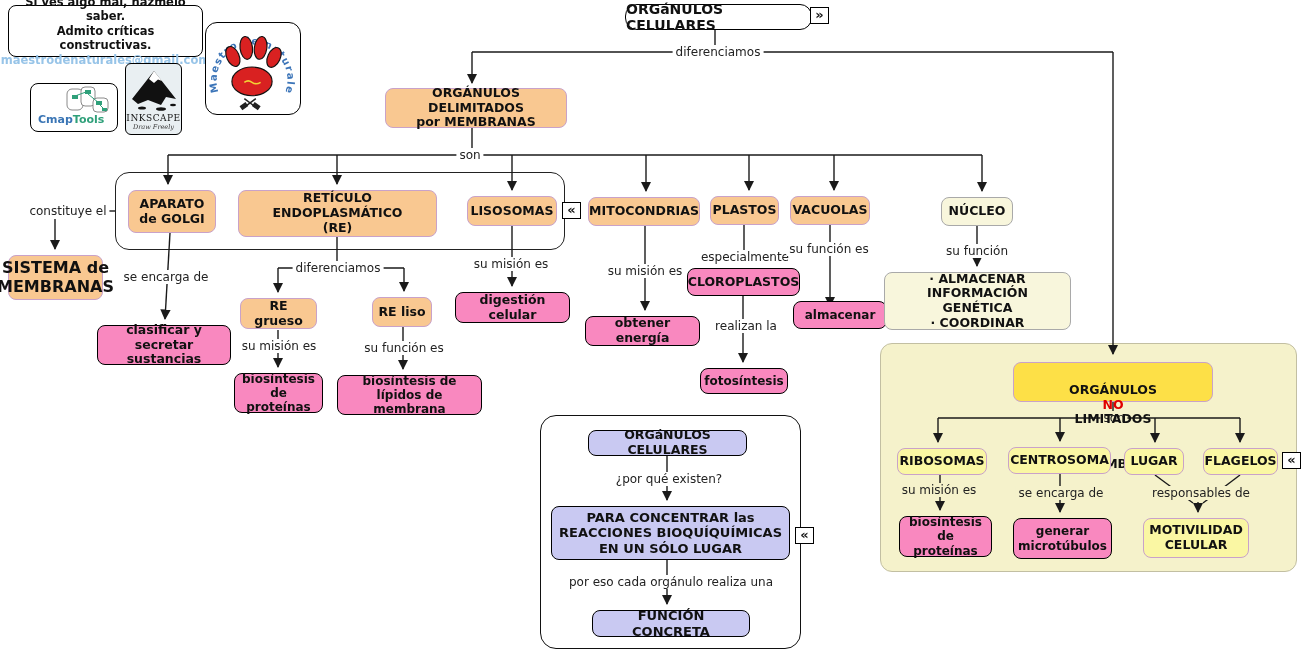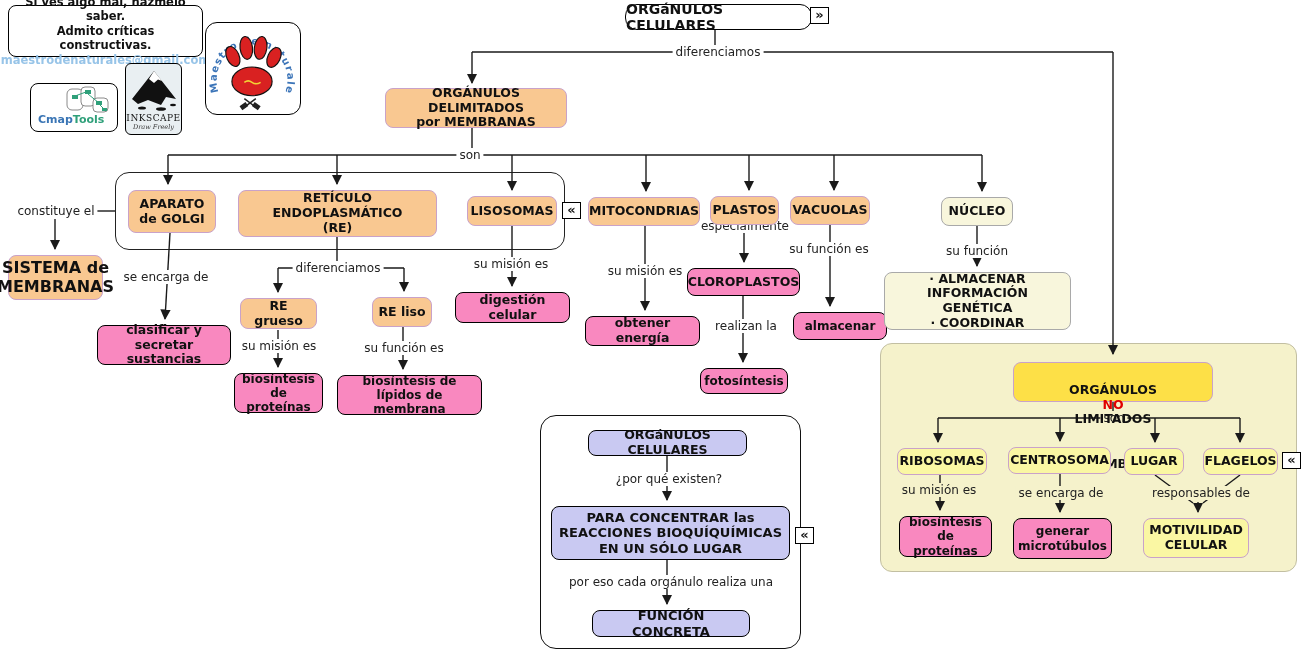--- a/index.html
+++ b/index.html
@@ -190,21 +190,21 @@
   <div class="node orange" style="left:240px;top:298px;width:77px;height:31px;">RE grueso</div>
   <div class="node orange" style="left:372px;top:297px;width:60px;height:30px;">RE liso</div>
   <div class="node pink" style="left:234px;top:373px;width:89px;height:40px;font-size:12px;">biosíntesis
 de proteínas</div>
   <div class="node pink" style="left:337px;top:375px;width:145px;height:40px;font-size:12px;">biosíntesis de
 lípidos de membrana</div>
   <div class="node pink" style="left:455px;top:292px;width:115px;height:31px;">digestión celular</div>
   <div class="node pink" style="left:585px;top:316px;width:115px;height:30px;">obtener energía</div>
   <div class="node pink" style="left:687px;top:268px;width:113px;height:28px;">CLOROPLASTOS</div>
   <div class="node pink" style="left:700px;top:368px;width:88px;height:26px;font-size:12px;">fotosíntesis</div>
-  <div class="node pink" style="left:793px;top:312px;width:94px;height:28px;font-size:12px;">almacenar</div>
+  <div class="node pink" style="left:793px;top:301px;width:94px;height:28px;font-size:12px;">almacenar</div>
   <div class="node cream" style="left:884px;top:272px;width:187px;height:58px;font-size:12.5px;">· ALMACENAR
 INFORMACIÓN GENÉTICA
 · COORDINAR</div>
 
   <div class="node yellow" style="left:1013px;top:362px;width:200px;height:40px;display:block;padding-top:5px;">
     <span>ORGÁNULOS</span>
     <span class="red-no">NO</span>
     <span>LIMITADOS</span>
     <br>
     <span>POR MEMBRANAS</span>
@@ -223,28 +223,28 @@
 
   <div class="node lavender" style="left:588px;top:430px;width:159px;height:26px;font-size:12.5px;">ORGáNULOS CELULARES</div>
   <div class="node lavender" style="left:551px;top:506px;width:239px;height:54px;font-size:13px;">PARA CONCENTRAR las
 REACCIONES BIOQUÍQUÍMICAS
 EN UN SÓLO LUGAR</div>
   <div class="chev" style="left:795px;top:527px;">«</div>
   <div class="node lavender" style="left:592px;top:610px;width:158px;height:27px;font-size:13px;">FUNCIÓN CONCRETA</div>
 
   <span class="llabel" style="left:718px;top:52px;">diferenciamos</span>
   <span class="llabel" style="left:470px;top:155px;">son</span>
-  <span class="llabel" style="left:56px;top:211px;">constituye el</span>
+  <span class="llabel" style="left:68px;top:211px;">constituye el</span>
   <span class="llabel" style="left:166px;top:277px;">se encarga de</span>
   <span class="llabel" style="left:338px;top:268px;">diferenciamos</span>
   <span class="llabel" style="left:279px;top:346px;">su misión es</span>
   <span class="llabel" style="left:404px;top:348px;">su función es</span>
   <span class="llabel" style="left:511px;top:264px;">su misión es</span>
   <span class="llabel" style="left:645px;top:271px;">su misión es</span>
-  <span class="llabel" style="left:745px;top:226px;text-align:right;">especialmente</span>
+  <span class="llabel" style="left:745px;top:257px;text-align:right;">especialmente</span>
   <span class="llabel" style="left:746px;top:326px;">realizan la</span>
   <span class="llabel" style="left:829px;top:249px;">su función es</span>
   <span class="llabel" style="left:977px;top:251px;">su función</span>
   <span class="llabel oncream" style="left:1114px;top:418px;">son</span>
   <span class="llabel oncream" style="left:939px;top:490px;">su misión es</span>
   <span class="llabel oncream" style="left:1061px;top:493px;">se encarga de</span>
   <span class="llabel oncream" style="left:1201px;top:493px;">responsables de</span>
   <span class="llabel" style="left:669px;top:479px;">¿por qué existen?</span>
   <span class="llabel" style="left:671px;top:582px;">por eso cada orgánulo realiza una</span>
 

